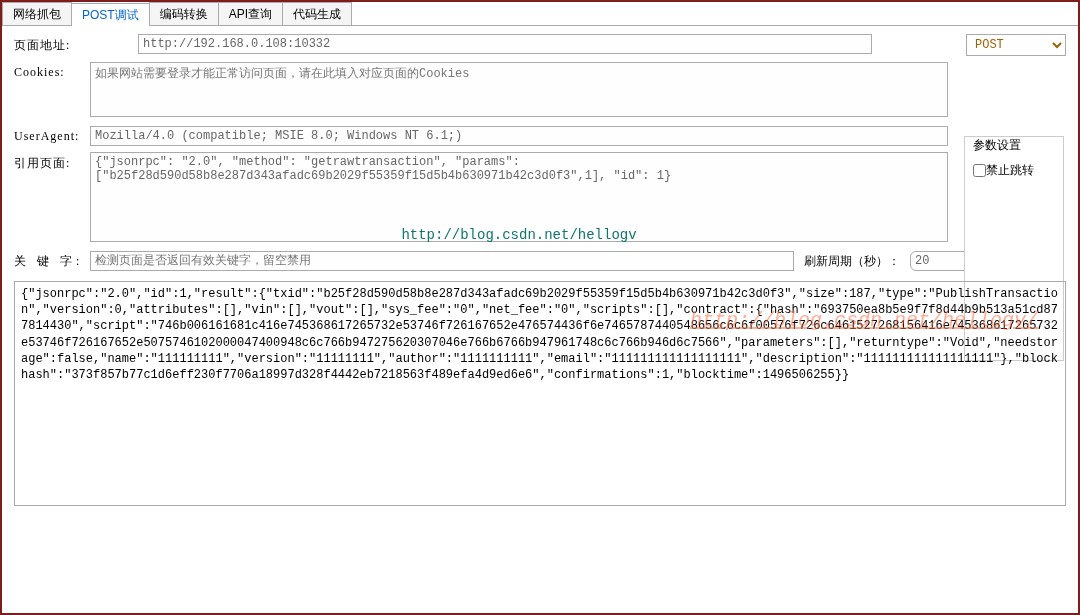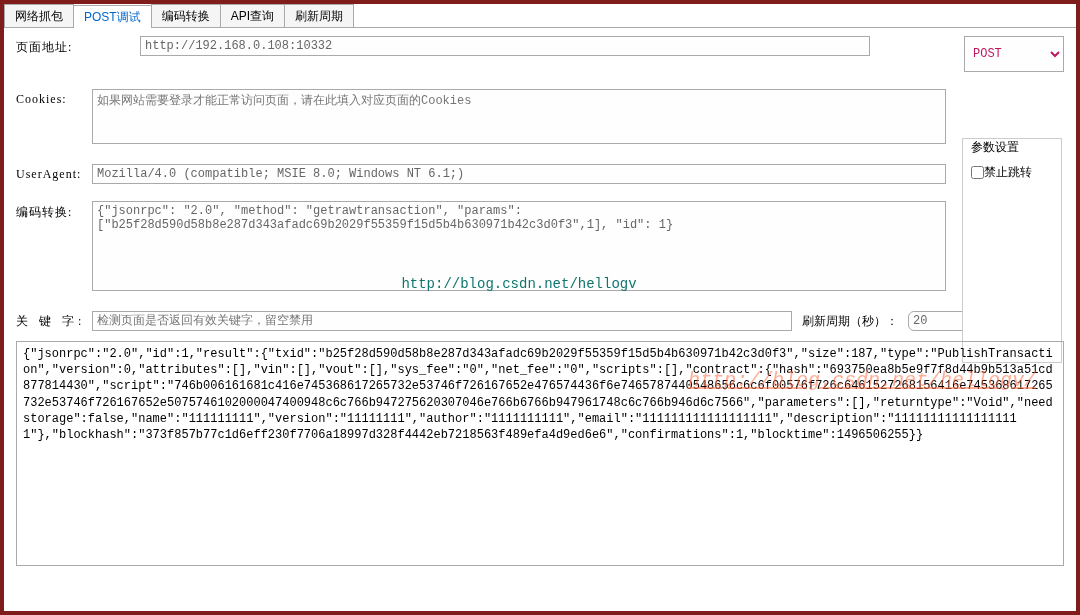--- a/index.html
+++ b/index.html
@@ -1,38 +1,38 @@
 <!DOCTYPE html>
 <html><head>
 <meta charset="utf-8">
 <style>
   * { box-sizing: border-box; margin: 0; padding: 0; }
   body { font-family: "Microsoft YaHei", SimSun, sans-serif; font-size: 12px; background: #fff; color: #000; }
-  .app { width: 1080px; height: 615px; border: 4px solid #7f1d1d; display: flex; flex-direction: column; }
+  .app { width: 1080px; height: 615px; border: 2px solid #7f1d1d; display: flex; flex-direction: column; }
 
   
   .tabs { display: flex; border-bottom: 1px solid #aaa; height: 24px; }
   .tab { padding: 3px 10px 2px 10px; border: 1px solid #aaa; border-bottom: none; background: #f5f5f5; margin-right: -1px; cursor: pointer; }
   .tab.active { background: #fff; color: #0066cc; position: relative; top: 1px; }
 
-  .panel { flex: 0 0 auto; padding: 8px 12px 4px 12px; display: flex; flex-direction: column; gap: 17px; }
+  .panel { flex: 0 0 auto; padding: 8px 12px 4px 12px; display: flex; flex-direction: column; gap: 6px; }
 
   .row { display: flex; align-items: flex-start; gap: 6px; }
   .label { width: 70px; flex-shrink: 0; padding-top: 3px; font-family: SimSun, serif; letter-spacing: 1px; }
   .field { flex: 1; }
 
   input[type=text], textarea, select {
     width: 100%; border: 1px solid #aaa; background: #fefefe;
     font-family: "Courier New", SimSun, monospace; font-size: 12px;
     padding: 2px 4px; color: #666;
   }
   input[type=text] { height: 20px; }
   textarea { resize: none; overflow-y: scroll; }
 
-  .method-select { width: 100px; height: 36px; color: #be185d; }
+  .method-select { width: 100px; height: 22px; color: #a16207; }
 
   .run-btn { width: 100px; height: 22px; border: 1px solid #888; background: linear-gradient(#fdfdfd,#e8e8e8); cursor: pointer; display: flex; align-items: center; justify-content: center; gap: 4px; }
   .run-btn .tri { width: 0; height: 0; border-left: 6px solid #229922; border-top: 4px solid transparent; border-bottom: 4px solid transparent; }
 
   .sideparams { width: 100px; border: 1px solid #ccc; padding: 0 8px; font-size: 12px; position: absolute; right: 14px; top: 110px; height: 225px; background:#fff; }
   .sideparams .title { margin-bottom: 8px; }
   .sideparams label { display:flex; align-items:center; }
 
   .topwrap { position: relative; }
 
@@ -56,21 +56,21 @@
 </style>
 </head>
 <body>
 
 <div class="app">
   <div class="tabs">
     <div class="tab">网络抓包</div>
     <div class="tab active">POST调试</div>
     <div class="tab">编码转换</div>
     <div class="tab">API查询</div>
-    <div class="tab">刷新周期</div>
+    <div class="tab">代码生成</div>
   </div>
 
   <div class="topwrap">
     <div class="panel">
 
       <div class="row">
         <div class="label">页面地址:</div>
         <div class="field" style="margin-right:88px;padding-left:48px;">
           <input type="text" value="http://192.168.0.108:10332" style="">
         </div>
@@ -88,21 +88,21 @@
       </div>
 
       <div class="row">
         <div class="label">UserAgent:</div>
         <div class="field" style="margin-right:118px;">
           <input type="text" value="Mozilla/4.0 (compatible; MSIE 8.0; Windows NT 6.1;)" style="">
         </div>
       </div>
 
       <div class="row" style="position:relative;">
-        <div class="label">编码转换:</div>
+        <div class="label">引用页面:</div>
         <div class="field" style="margin-right:118px; position:relative;">
           <textarea class="req-box" style="">{"jsonrpc": "2.0", "method": "getrawtransaction", "params": ["b25f28d590d58b8e287d343afadc69b2029f55359f15d5b4b630971b42c3d0f3",1], "id": 1}</textarea>
           <div class="watermark">http://blog.csdn.net/hellogv</div>
         </div>
       </div>
 
       <div class="kw-row" style="margin-right:60px;">
         <div class="kw-label">关 键 字:</div>
         <input type="text" class="kw-input" placeholder="检测页面是否返回有效关键字，留空禁用" style="">
         <span class="refresh-lbl">刷新周期（秒）：</span>

